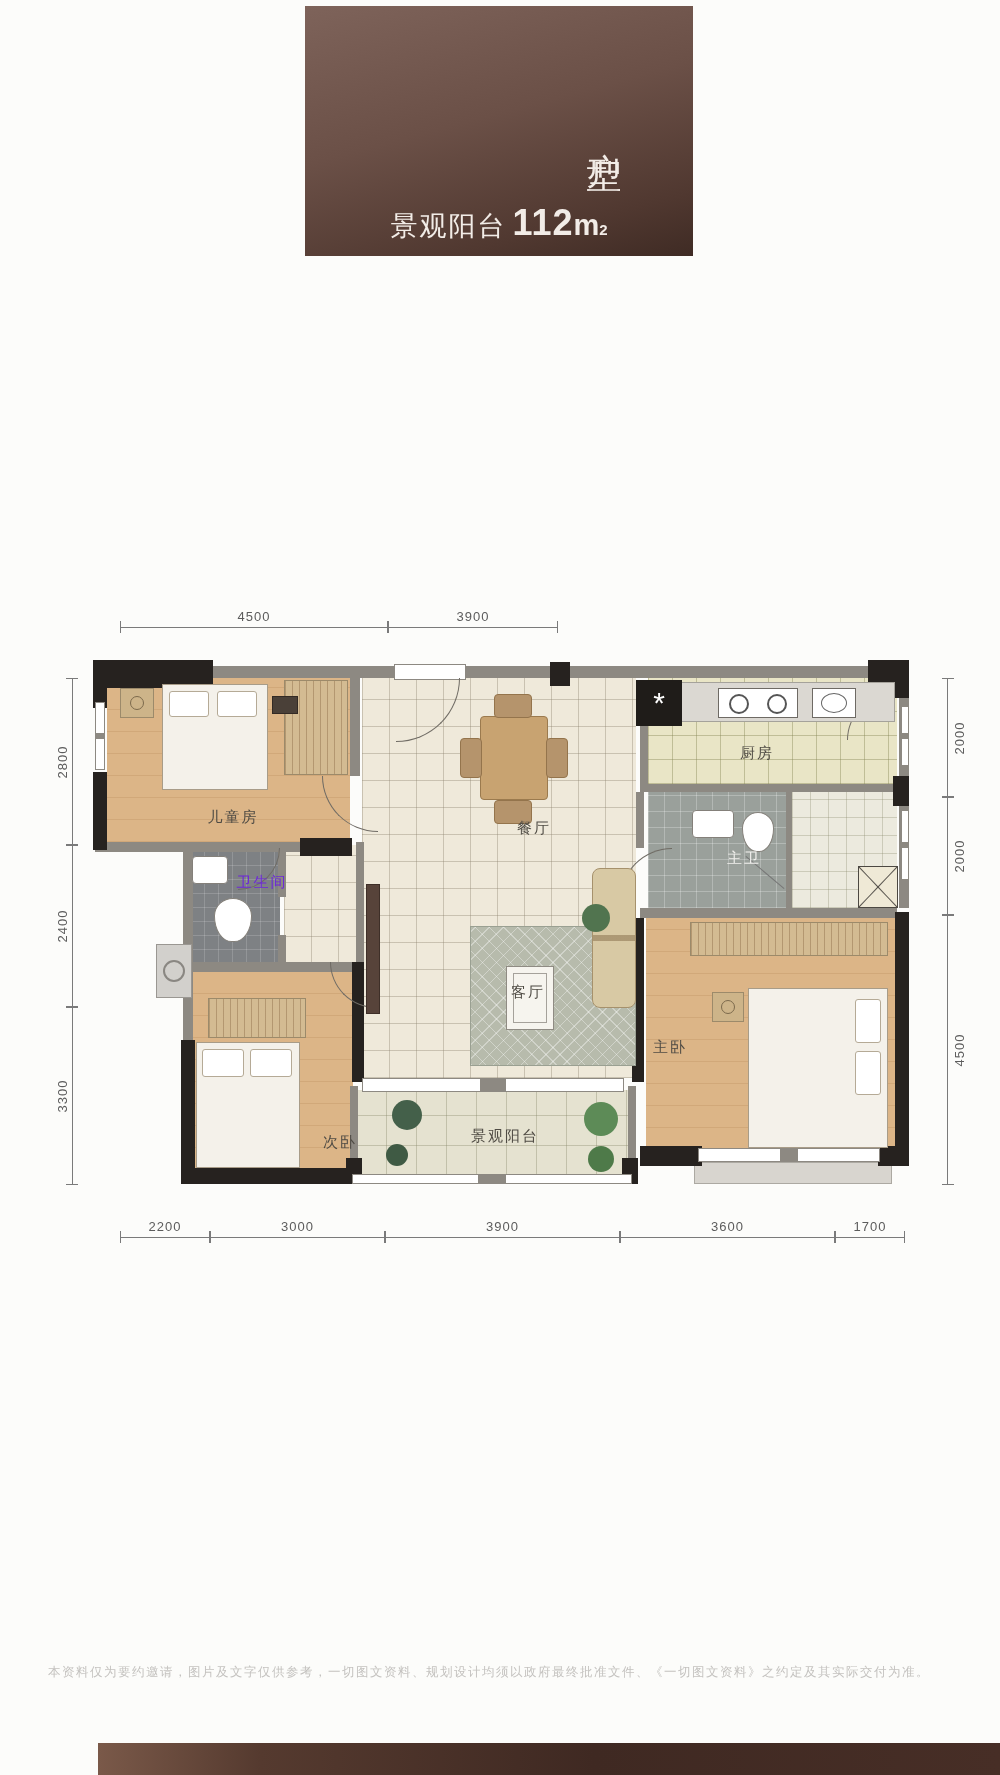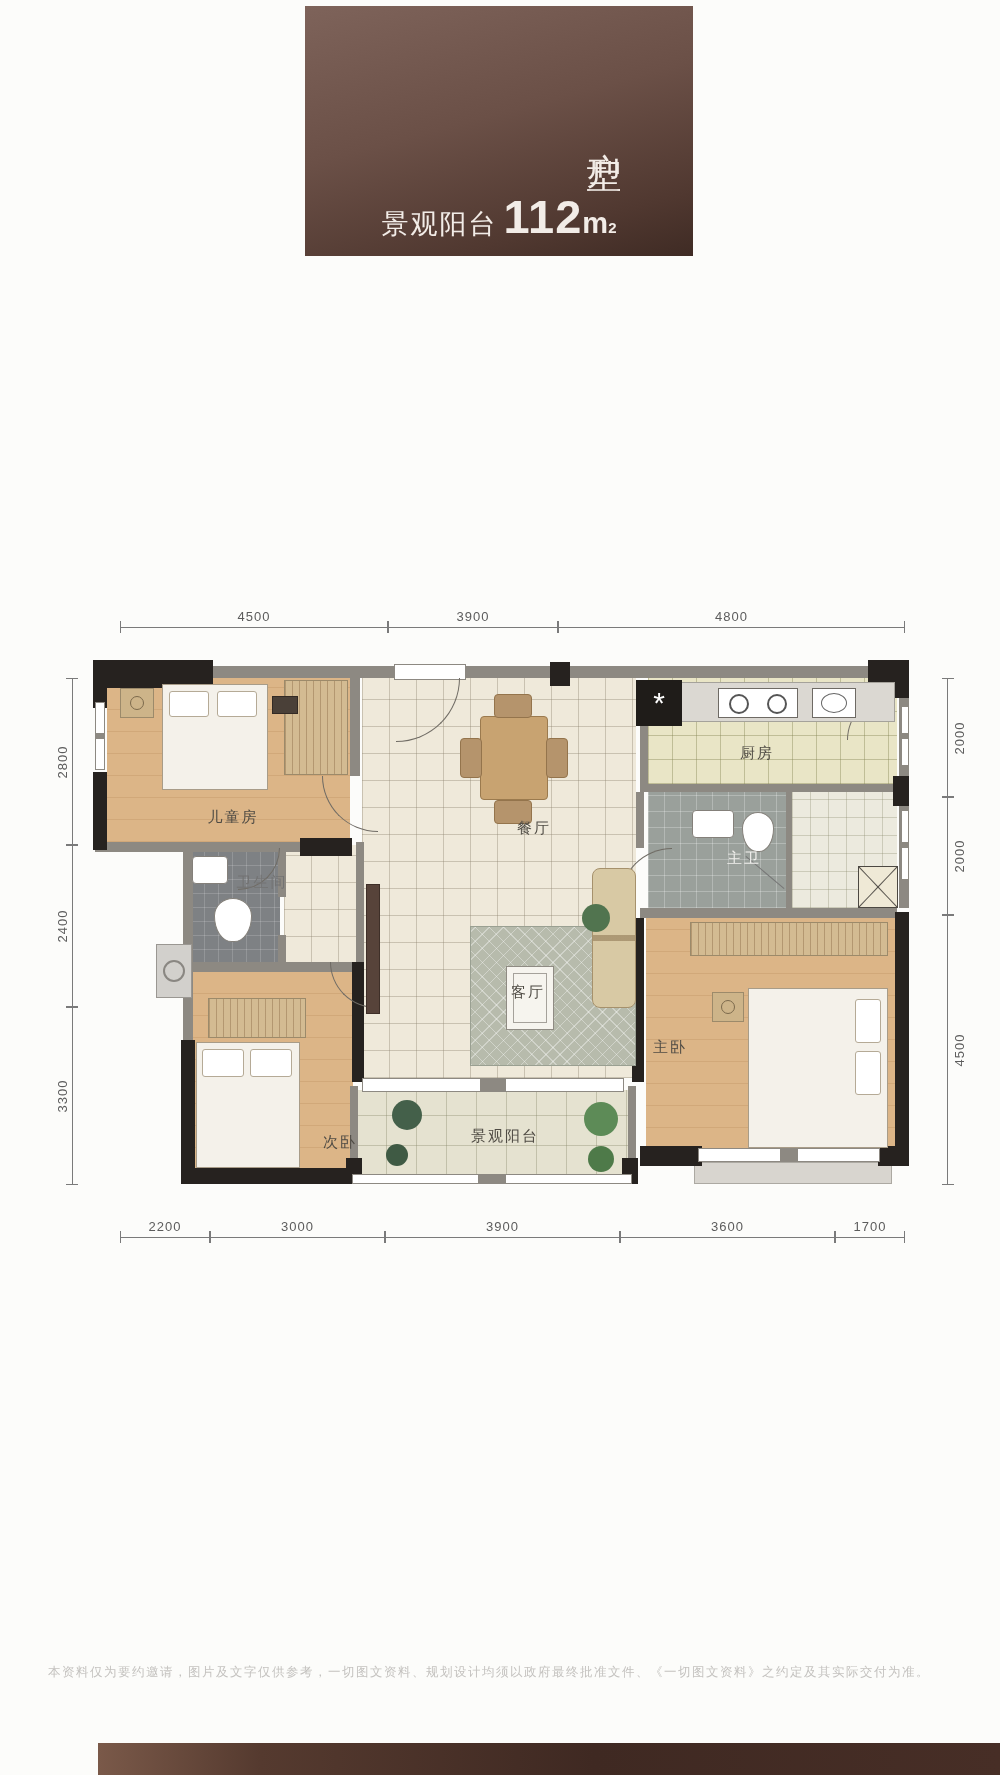--- a/index.html
+++ b/index.html
@@ -9,21 +9,21 @@
   
   .panel{position:absolute;left:305px;top:6px;width:388px;height:250px;
          background:linear-gradient(165deg,#7e635a 0%,#6b5047 45%,#503830 82%,#3f2b24 100%);}
   .big-num{position:absolute;left:48px;top:6px;font-size:168px;line-height:1.05;
            font-weight:700;color:#f6f2ee;letter-spacing:-8px;}
   .vert-label{position:absolute;left:276px;top:118px;width:44px;text-align:center;
               font-size:35px;line-height:1.18;color:#f2ece7;writing-mode:vertical-rl;letter-spacing:6px;}
   .area-line{position:absolute;left:0;right:0;bottom:12px;display:flex;
              justify-content:center;align-items:baseline;color:#f2ece7;}
   .area-prefix{font-size:27px;letter-spacing:2px;}
-  .area-value{font-size:47px;font-weight:700;margin-left:6px;letter-spacing:1px;}
+  .area-value{font-size:36px;font-weight:700;margin-left:6px;letter-spacing:1px;}
   .area-unit{font-size:29px;font-weight:700;}
   .area-sup{font-size:15px;vertical-align:super;font-weight:700;}
   
   .wood{background:#dcb587;background-image:repeating-linear-gradient(0deg,rgba(150,100,50,.16) 0 1px,transparent 1px 22px);}
   .tile-cream{background:#efe9da;background-image:
       repeating-linear-gradient(0deg,rgba(140,130,110,.38) 0 1px,transparent 1px 27px),
       repeating-linear-gradient(90deg,rgba(140,130,110,.38) 0 1px,transparent 1px 27px);}
   .tile-kitchen{background:#e9e5c6;background-image:
       repeating-linear-gradient(0deg,rgba(130,130,80,.4) 0 1px,transparent 1px 24px),
       repeating-linear-gradient(90deg,rgba(130,130,80,.4) 0 1px,transparent 1px 24px);}
@@ -232,38 +232,35 @@
   </div>
   <div class="furn nstand" style="left:712px;top:442px;width:32px;height:30px;"></div>
 
   <div class="furn plant" style="left:392px;top:550px;width:30px;height:30px;background:#44604a;"></div>
   <div class="furn plant" style="left:386px;top:594px;width:22px;height:22px;background:#3f5a44;"></div>
   <div class="furn plant" style="left:584px;top:552px;width:34px;height:34px;background:#5d8b57;"></div>
   <div class="furn plant" style="left:588px;top:596px;width:26px;height:26px;background:#4e7a49;"></div>
   <div class="furn xbox" style="left:858px;top:316px;width:40px;height:42px;"></div>
 
   <div class="rlabel" style="left:233px;top:267px;">儿童房</div>
-  <div class="rlabel" style="left:262px;top:332px;color:#737373;">卫生间</div>
+  <div class="rlabel" style="left:262px;top:332px;color:#6d28d9;">卫生间</div>
   <div class="rlabel" style="left:340px;top:552px;margin-top:40px;">次卧</div>
   <div class="rlabel" style="left:534px;top:278px;">餐厅</div>
   <div class="rlabel" style="left:528px;top:442px;">客厅</div>
   <div class="rlabel" style="left:505px;top:586px;">景观阳台</div>
   <div class="rlabel" style="left:757px;top:203px;">厨房</div>
   <div class="rlabel" style="left:744px;top:308px;color:#f0efec;">主卫</div>
   <div class="rlabel" style="left:670px;top:497px;">主卧</div>
 
   <div class="dim-h" style="left:120px;top:56px;width:268px;">
       <span>4500</span>
     </div>
   <div class="dim-h" style="left:388px;top:56px;width:170px;">
       <span>3900</span>
     </div>
-  <div class="dim-h" style="left:558px;top:56px;width:347px;">
-      <span>4800</span>
-    </div>
 
   <div class="dim-h" style="left:120px;top:666px;width:90px;">
       <span>2200</span>
     </div>
   <div class="dim-h" style="left:210px;top:666px;width:175px;">
       <span>3000</span>
     </div>
   <div class="dim-h" style="left:385px;top:666px;width:235px;">
       <span>3900</span>
     </div>

